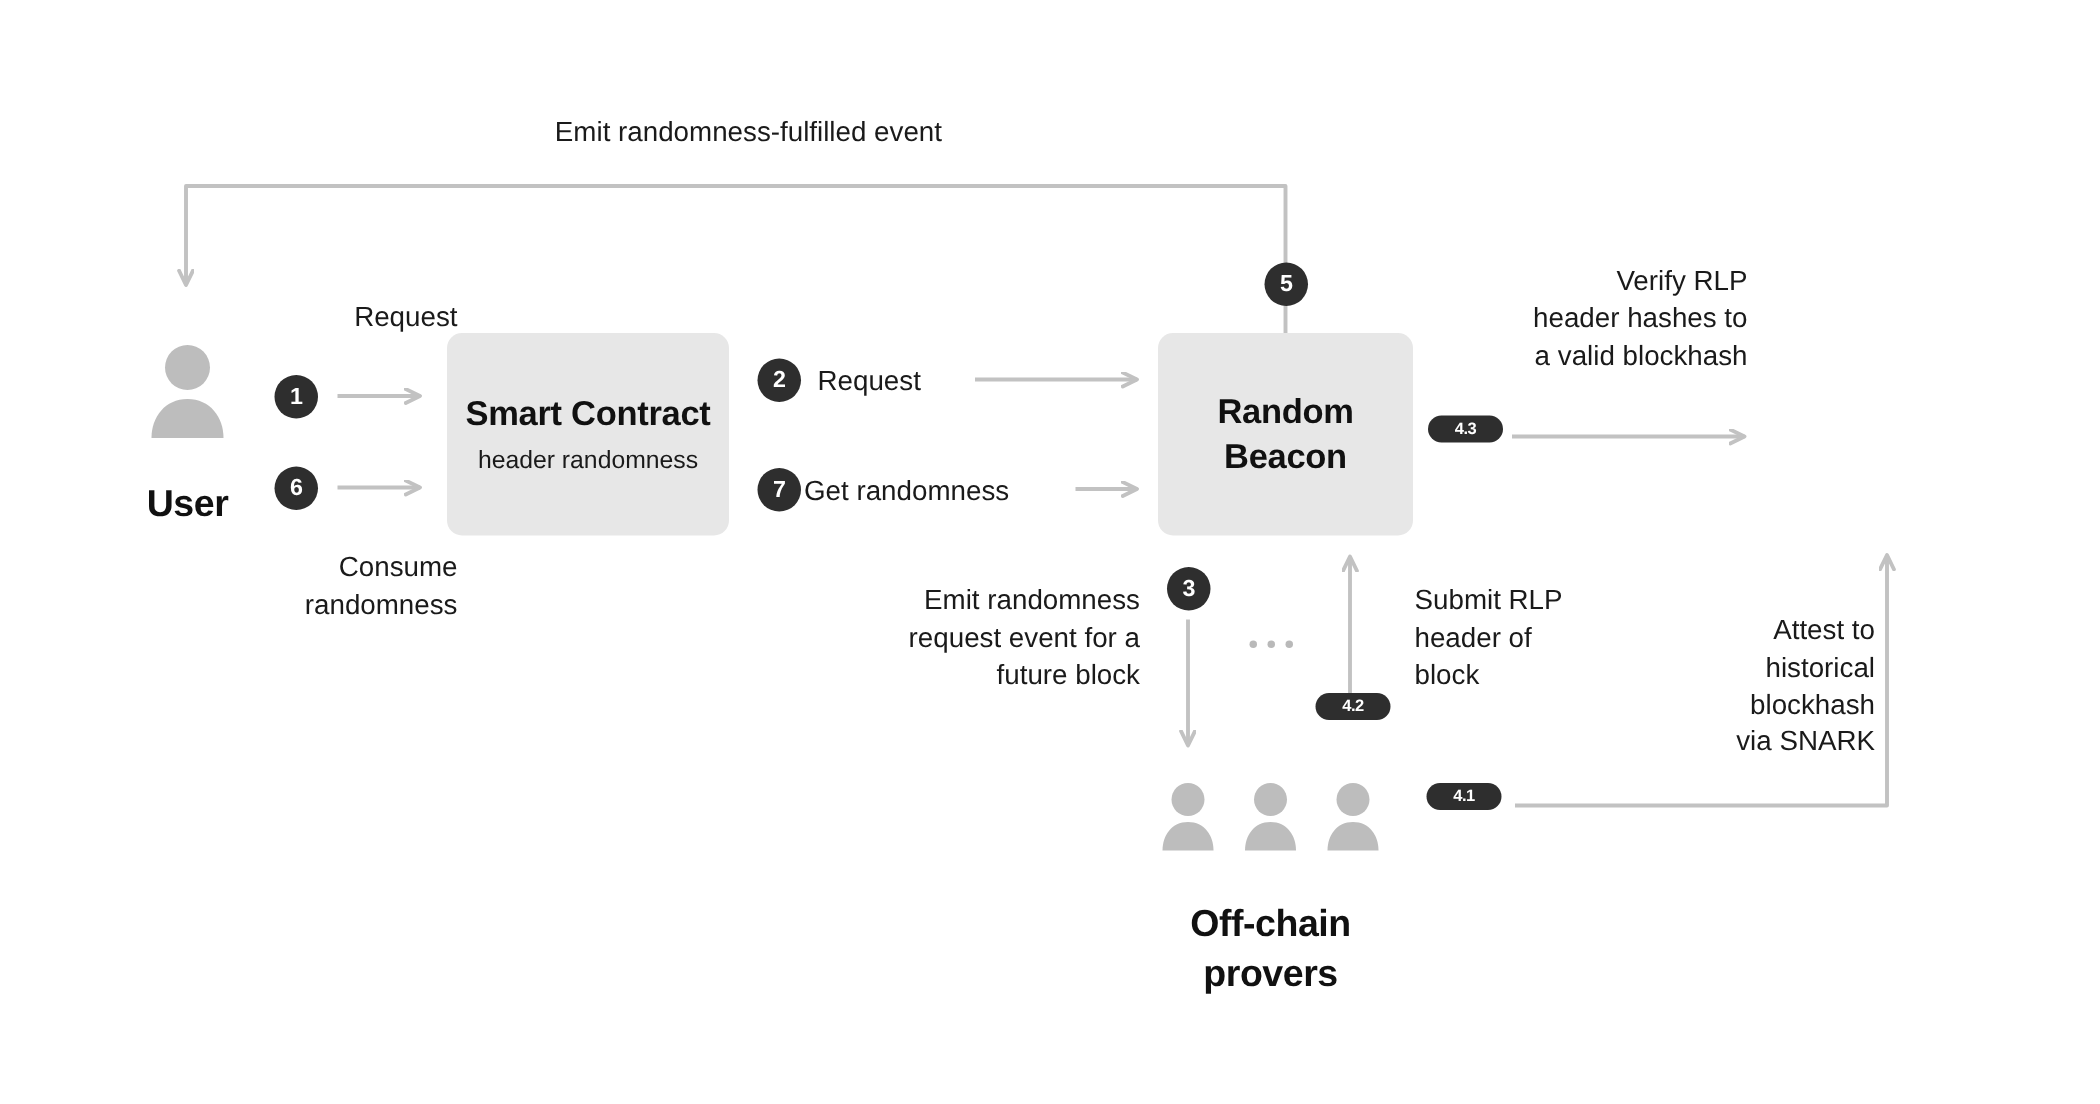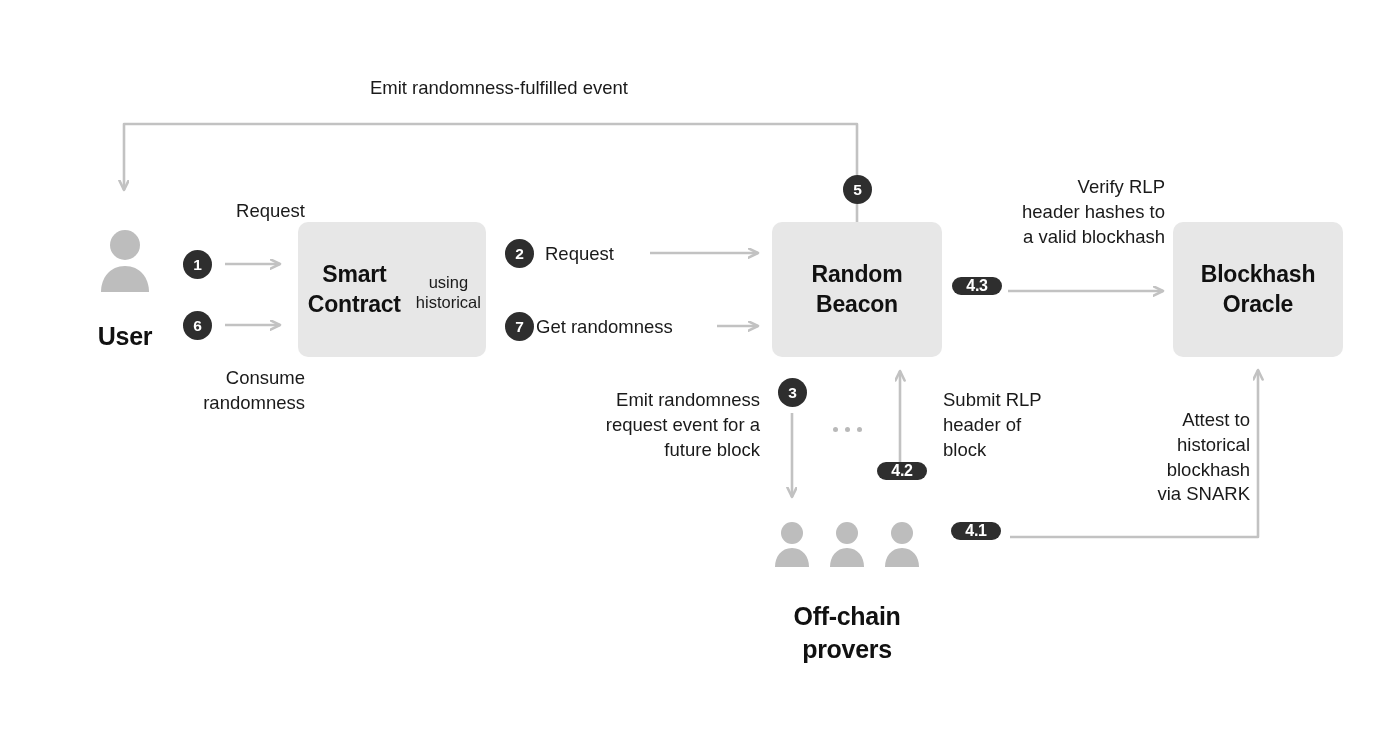--- a/index.html
+++ b/index.html
@@ -25,21 +25,21 @@
     top: 0;
     width: 1400px;
     height: 736px;
     pointer-events: none;
   }
   .node-box {
     position: absolute;
     background: #e7e7e7;
     border-radius: 10px;
     display: flex;
-    flex-direction: row;
+    flex-direction: column;
     align-items: center;
     justify-content: center;
     text-align: center;
   }
   .node-title {
     font-size: 23px;
     font-weight: bold;
     line-height: 1.30;
     color: #111111;
     letter-spacing: -0.2px;
@@ -63,21 +63,21 @@
     letter-spacing: -0.3px;
   }
   .badge.round {
     width: 29px;
     height: 29px;
     font-size: 15.5px;
   }
   .badge.pill {
     width: 50px;
     height: 18px;
-    font-size: 16px;
+    font-size: 11px;
   }
   .caption {
     position: absolute;
     font-size: 18.5px;
     line-height: 1.34;
     color: #1a1a1a;
     white-space: pre-line;
   }
   .caption.center { text-align: right; }
   .caption.right  { text-align: right; }
@@ -167,32 +167,28 @@
     <svg width="52" height="72" viewBox="0 0 52 72">
       <circle cx="26" cy="17" r="15" fill="#bdbdbd"></circle>
       <path d="M26,38 C41,38 50,50 50,64 L2,64 C2,50 11,38 26,38 Z" fill="#bdbdbd"></path>
     </svg>
   </div>
   <div class="big-label" style="left:75px; top:320px; width:100px;">User</div>
 
   <div class="node-box" style="left:298px; top:222px; width:188px; height:135px;">
     <div class="node-title">Smart
 Contract</div>
-    <div class="node-sub">using historical</div>
+    <div class="node-sub">header randomness</div>
   </div>
 
   <div class="node-box" style="left:772px; top:222px; width:170px; height:135px;">
     <div class="node-title">Random
 Beacon</div>
   </div>
 
-  <div class="node-box" style="left:1173px; top:222px; width:170px; height:135px;">
-    <div class="node-title">Blockhash
-Oracle</div>
-  </div>
 
   <div class="person" style="left:768px; top:520px; width:160px; height:50px;">
     <svg width="160" height="50" viewBox="0 0 160 50">
       <g fill="#bdbdbd">
         <circle cx="24" cy="13" r="11"></circle>
         <path d="M24,28 C35,28 41,37 41,47 L7,47 C7,37 13,28 24,28 Z"></path>
         <circle cx="79" cy="13" r="11"></circle>
         <path d="M79,28 C90,28 96,37 96,47 L62,47 C62,37 68,28 79,28 Z"></path>
         <circle cx="134" cy="13" r="11"></circle>
         <path d="M134,28 C145,28 151,37 151,47 L117,47 C117,37 123,28 134,28 Z"></path>

